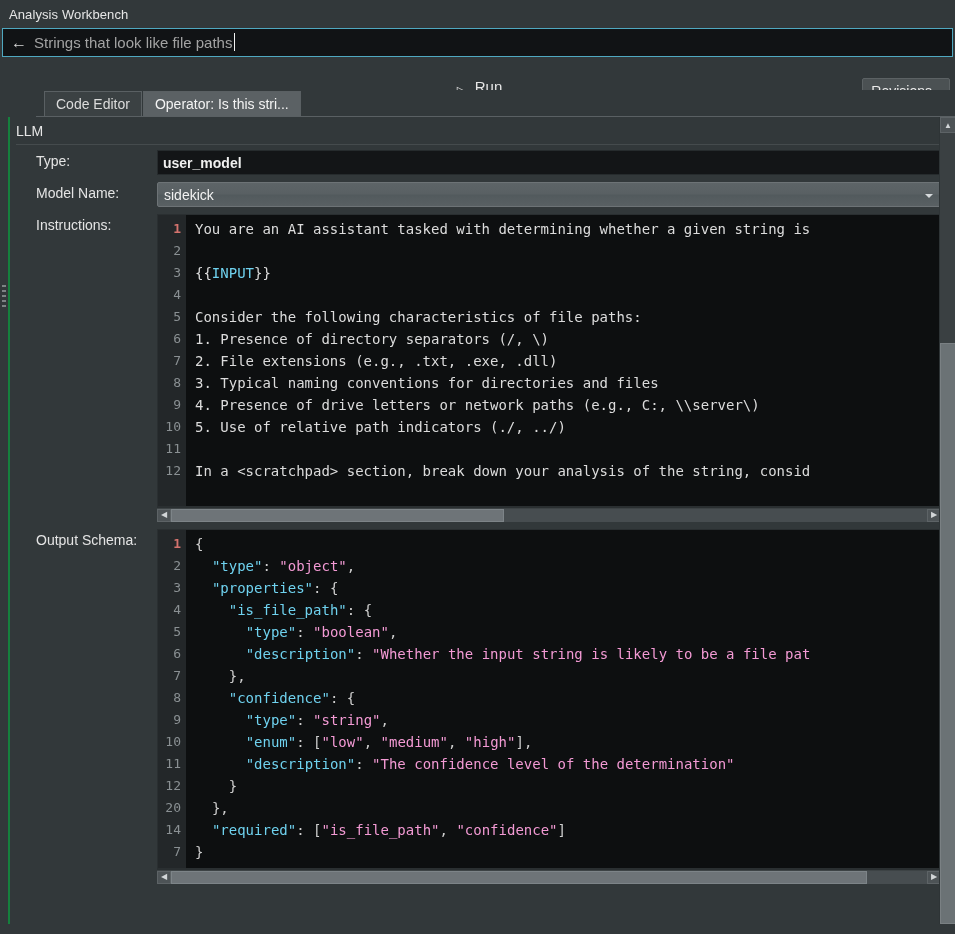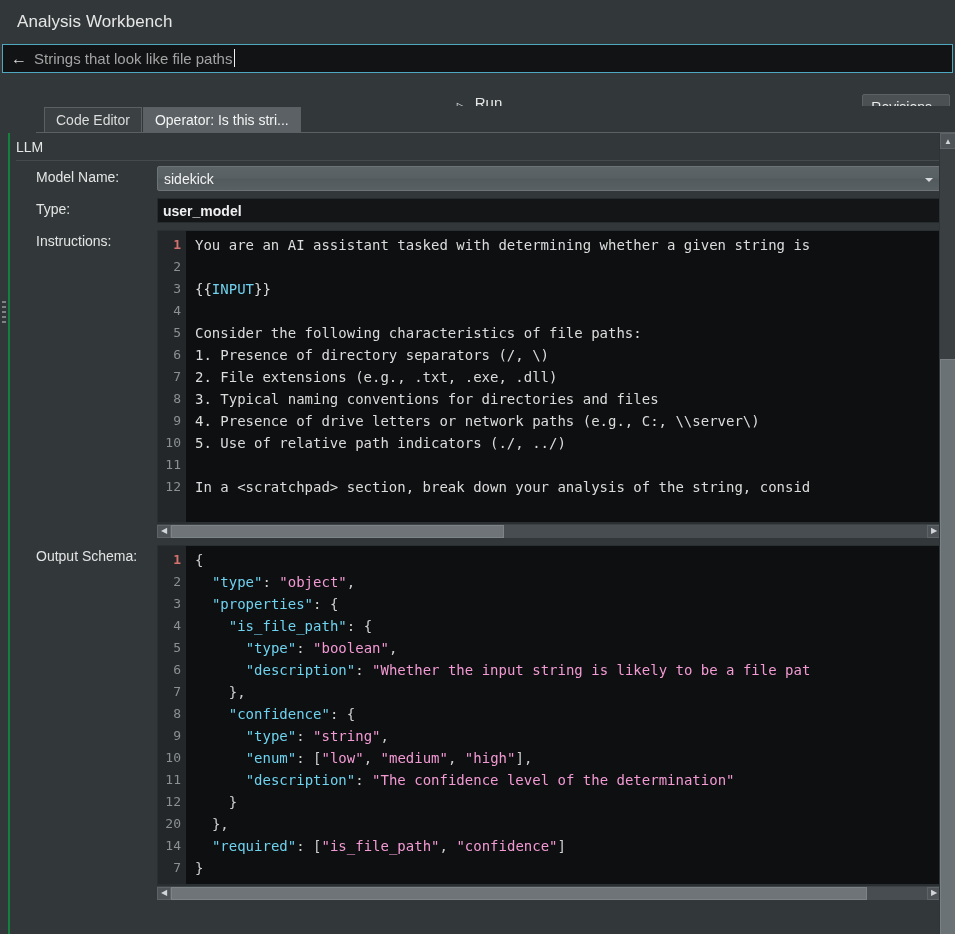--- a/index.html
+++ b/index.html
@@ -6,25 +6,25 @@
   html, body {
     width: 955px; height: 934px;
     background: #32383a;
     font-family: "Liberation Sans", sans-serif;
     color: #e8e8e8;
     overflow: hidden;
   }
 
   
   .titlebar {
-    height: 44px;
-    background: #32383a;
-    display: flex; align-items: center;
-    padding-left: 17px;
-    font-size: 17px;
+    height: 28px;
+    background: #32383a;
+    display: flex; align-items: center;
+    padding-left: 9px;
+    font-size: 13px;
     color: #e6e6e6;
     letter-spacing: .1px;
   }
 
   
   .namebar-wrap {
     height: 30px;
     padding: 0 1px;
     background: #32383a;
   }
@@ -318,34 +318,34 @@
     <div class="grip"></div>
   </div>
 
   <div class="panel">
 
     <div class="group-label">LLM</div>
 
     <div class="group-box">
 
       <div class="field-row">
+        <div class="field-label">Type:</div>
+        <div class="field-ctl" style="padding-right:14px;">
+          <div class="text-input">
+            <span>user_model</span>
+          </div>
+        </div>
+      </div>
+
+      <div class="field-row">
         <div class="field-label">Model Name:</div>
         <div class="field-ctl" style="padding-right:14px;">
           <div class="combo">
             <span>sidekick</span>
             <span class="caret-xs"></span>
-          </div>
-        </div>
-      </div>
-
-      <div class="field-row">
-        <div class="field-label">Type:</div>
-        <div class="field-ctl" style="padding-right:14px;">
-          <div class="text-input">
-            <span>user_model</span>
           </div>
         </div>
       </div>
 
       <div class="field-row">
         <div class="field-label">Instructions:</div>
         <div class="field-ctl" style="padding-right:14px;">
           <div class="editor" style="height:293px;">
             <div class="gutter" id="gut-instr">
                 <div class="ln-active">1</div>

